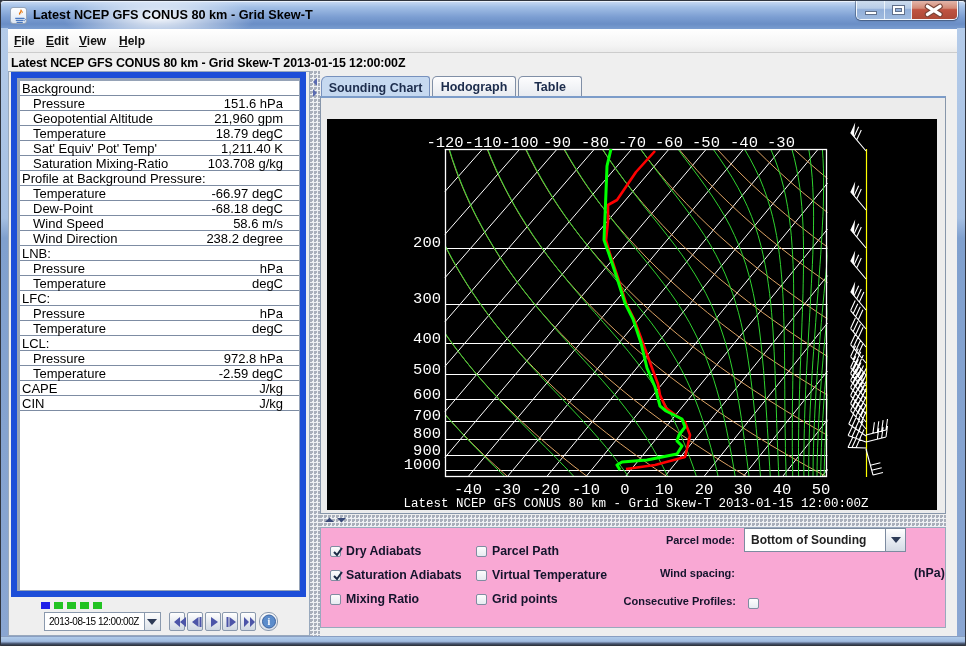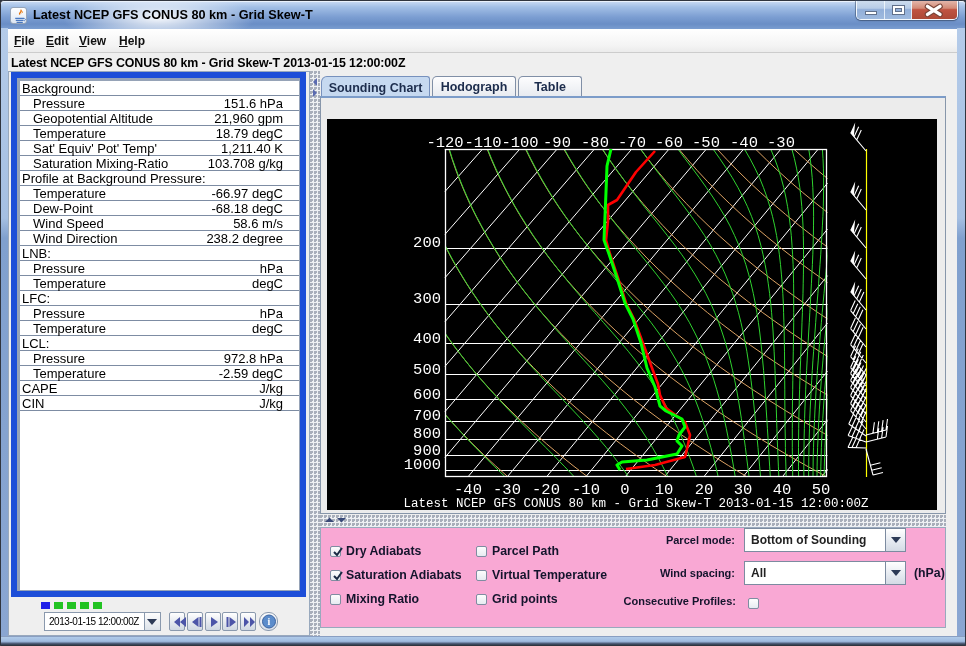--- a/index.html
+++ b/index.html
@@ -182,21 +182,21 @@
         </div>
       </div>
     </div>
  <div class="lbot">
   <div class="sq" style="left:31px;background:#1f1fe8"></div>
   <div class="sq" style="left:44px;background:#22c322"></div>
   <div class="sq" style="left:57px;background:#22c322"></div>
   <div class="sq" style="left:70px;background:#22c322"></div>
   <div class="sq" style="left:83px;background:#22c322"></div>
   <div class="tcombo">
-        <i>2013-01-15 12:00:00Z</i>
+        <i>2013-08-15 12:00:00Z</i>
         <div class="tarrow">
           <div class="tri" style="left:2px;top:6px"></div>
         </div>
       </div>
   <div class="mbtn" style="left:159px"><svg width="16" height="17" fill="#4c55a8">
           <path d="M9 8l6-5v10zM15 8l6-5v10z" transform="translate(-5,1)"></path>
         </svg></div>
       <div class="mbtn" style="left:177px"><svg width="16" height="17" fill="#4c55a8">
           <path d="M10.5 3l-6.5 5 6.5 5zM11.5 3h2v10h-2z" transform="translate(0,1)"></path>
         </svg></div>
@@ -308,23 +308,17 @@
     <span class="cl1" style="left:171px;top:64px">Grid points</span>
  <span class="rlab" style="right:210px;top:6px">Parcel mode:</span>
  <span class="rlab" style="right:210px;top:39px">Wind spacing:</span>
  <span class="rlab" style="right:209px;top:67px">Consecutive Profiles:</span>
  <div class="combo" style="top:0px">
       <i>Bottom of Sounding</i>
       <div class="carr">
         <div class="tri"></div>
       </div>
     </div>
- <div class="combo" style="top:33px">
-      <i>All</i>
-      <div class="carr">
-        <div class="tri"></div>
-      </div>
-    </div>
  <span class="cl1" style="left:593px;top:38px">(hPa)</span>
  <div class="cb" style="left:427px;top:70px"></div>
 </div>
 <div class="frame fl"></div>
 <div class="frame fr"></div>
 <div class="frame fb"></div>
 </body></html>

